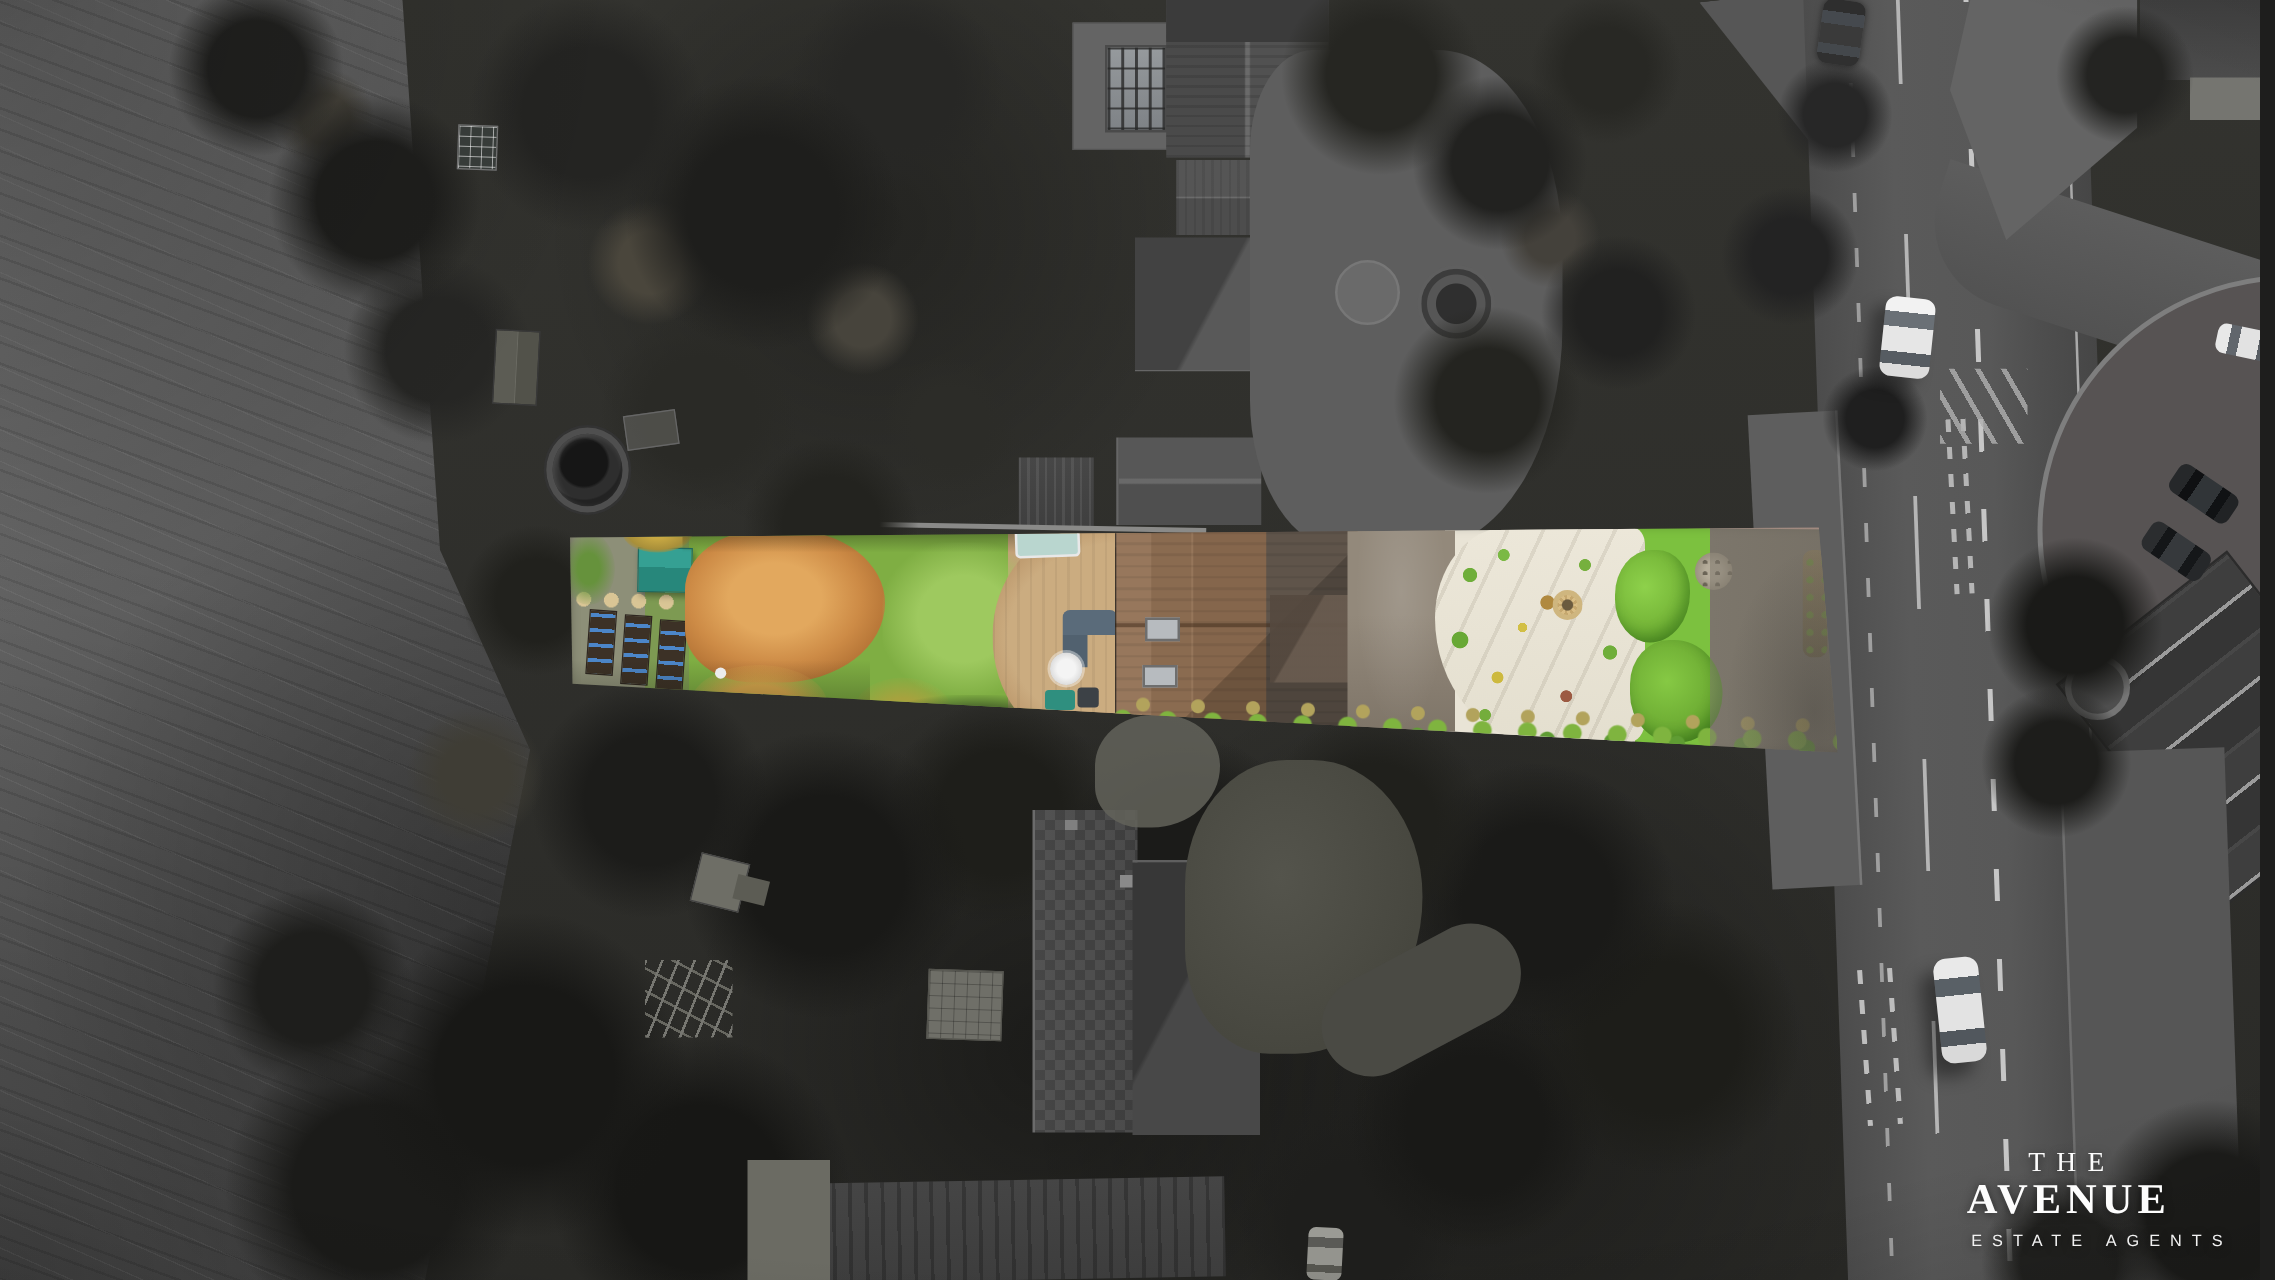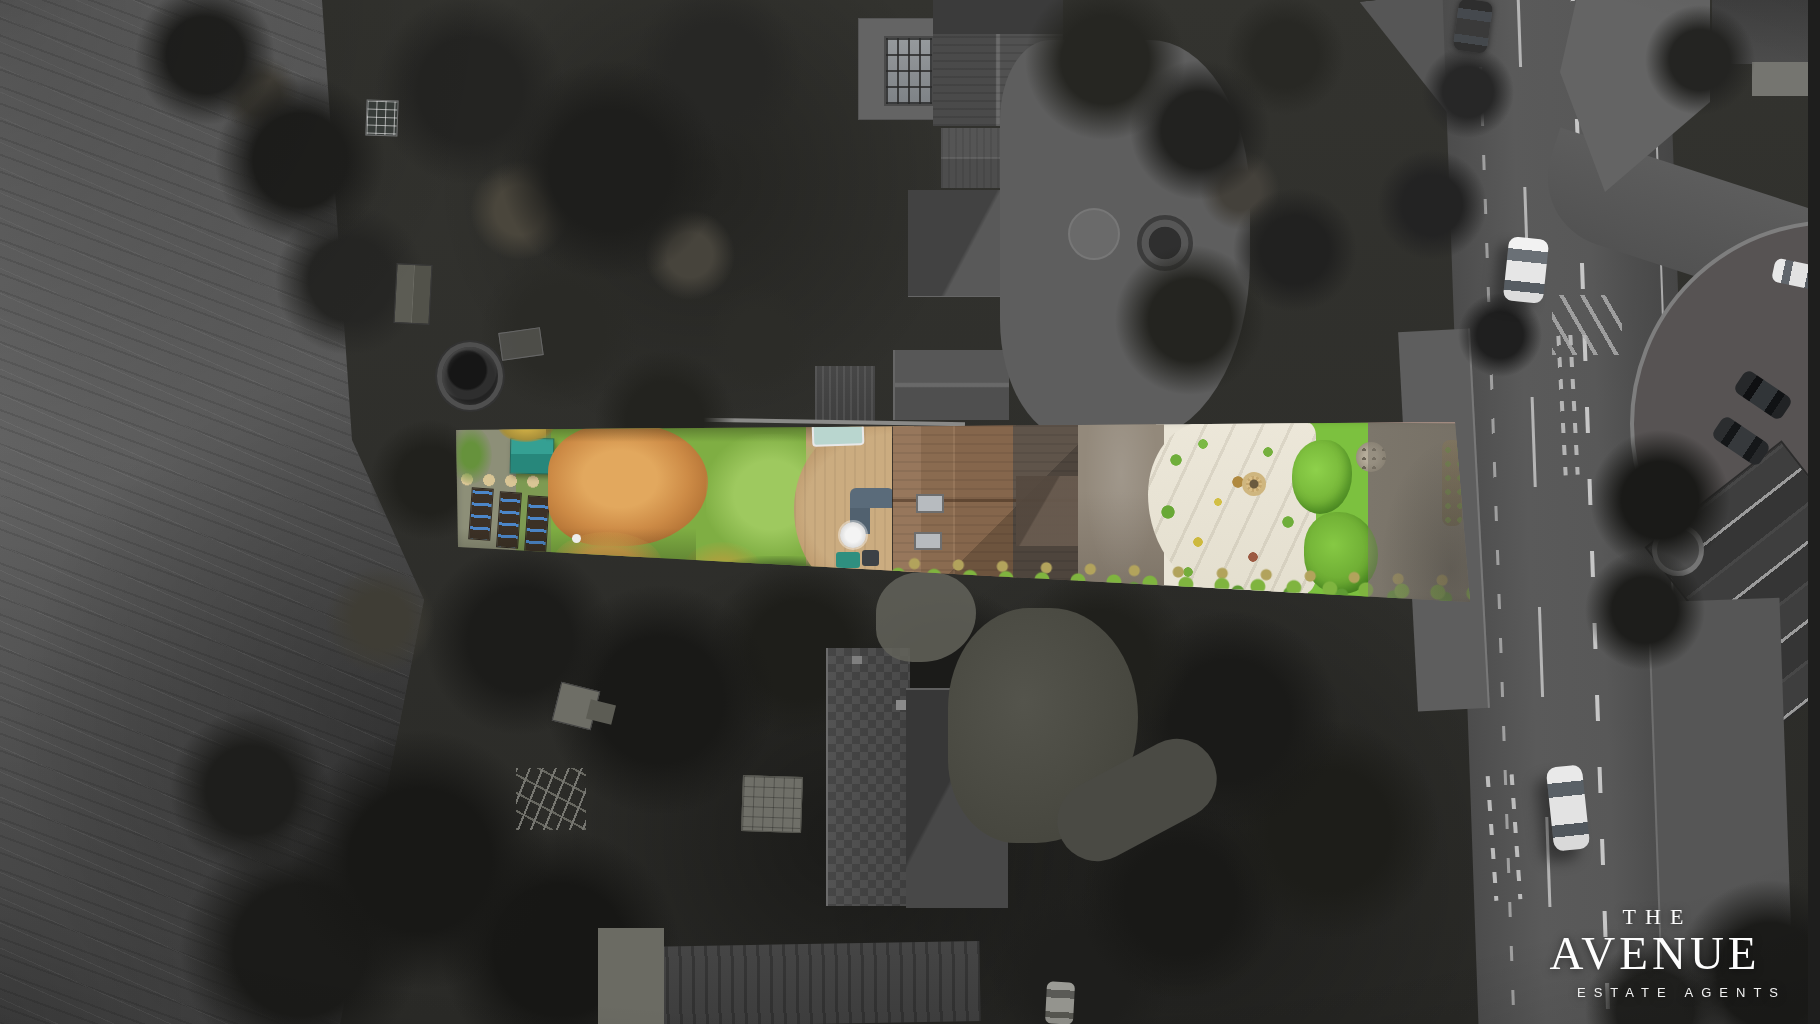--- a/index.html
+++ b/index.html
@@ -1,21 +1,21 @@
 <!DOCTYPE html>
 <html><head>
 <meta charset="utf-8">
 <style>
   html,body{margin:0;padding:0;background:#1e1e1d;font-family:"Liberation Sans",sans-serif;}
   .stage{position:relative;width:1808px;height:1024px;overflow:hidden;background:#d946ef;}
   .abs{position:absolute;}
   .wm{position:absolute;right:30px;bottom:24px;width:250px;text-align:center;color:#fdfdfd;z-index:40;
       text-shadow:0 1px 8px rgba(0,0,0,.55);}
   .wm .l1{font-family:"Liberation Serif",serif;font-size:22px;letter-spacing:9px;margin-right:-9px;}
-  .wm .l2{font-family:"Liberation Serif",serif;font-size:47px;line-height:1.02;letter-spacing:4px;margin-right:-4px;font-weight:400;}
+  .wm .l2{font-family:"Liberation Serif",serif;font-size:34px;line-height:1.02;letter-spacing:4px;margin-right:-4px;font-weight:700;}
   .wm .l3{font-size:13px;letter-spacing:8px;margin-right:-8px;margin-top:7px;color:#f2f2f2;text-align:right;}
 </style>
 </head>
 <body>
 
 <div class="stage">
 
   <div class="abs" style="left:280px;top:0;width:1540px;height:1024px;
               background:radial-gradient(circle 420px at 560px 840px, rgba(0,0,0,.38), transparent 70%),
                          radial-gradient(circle 380px at 420px 180px, rgba(0,0,0,.28), transparent 70%),

